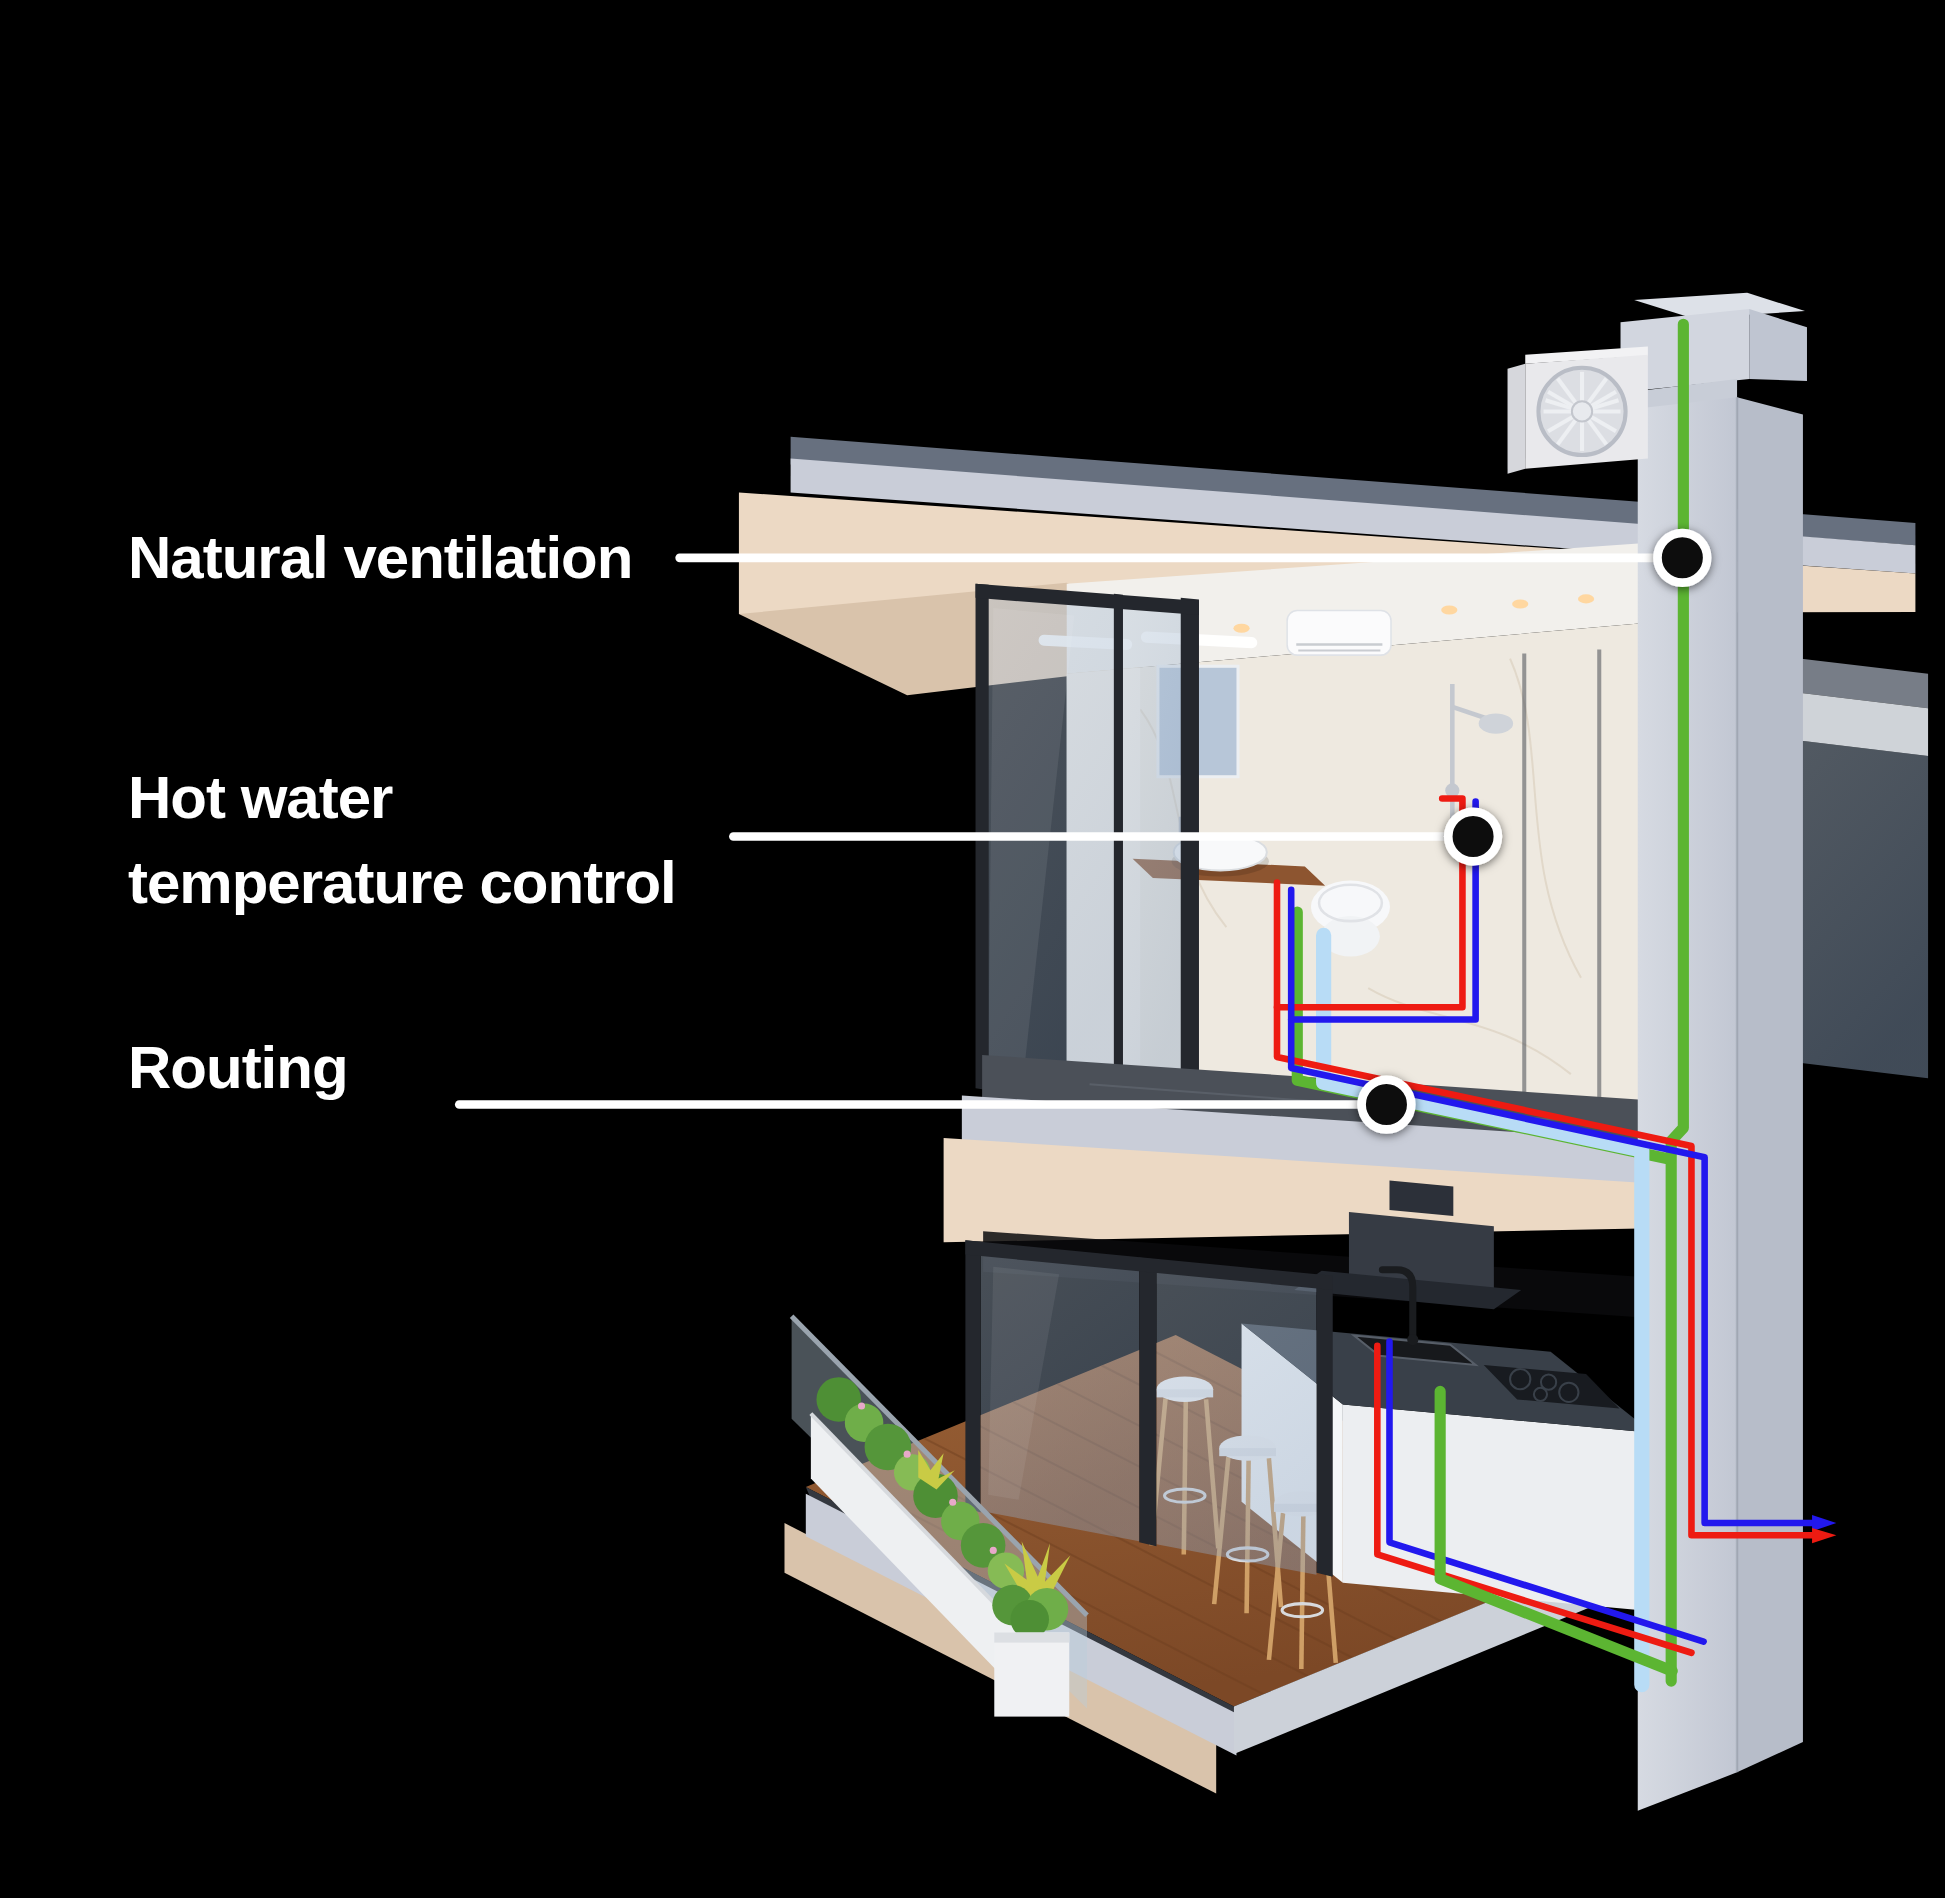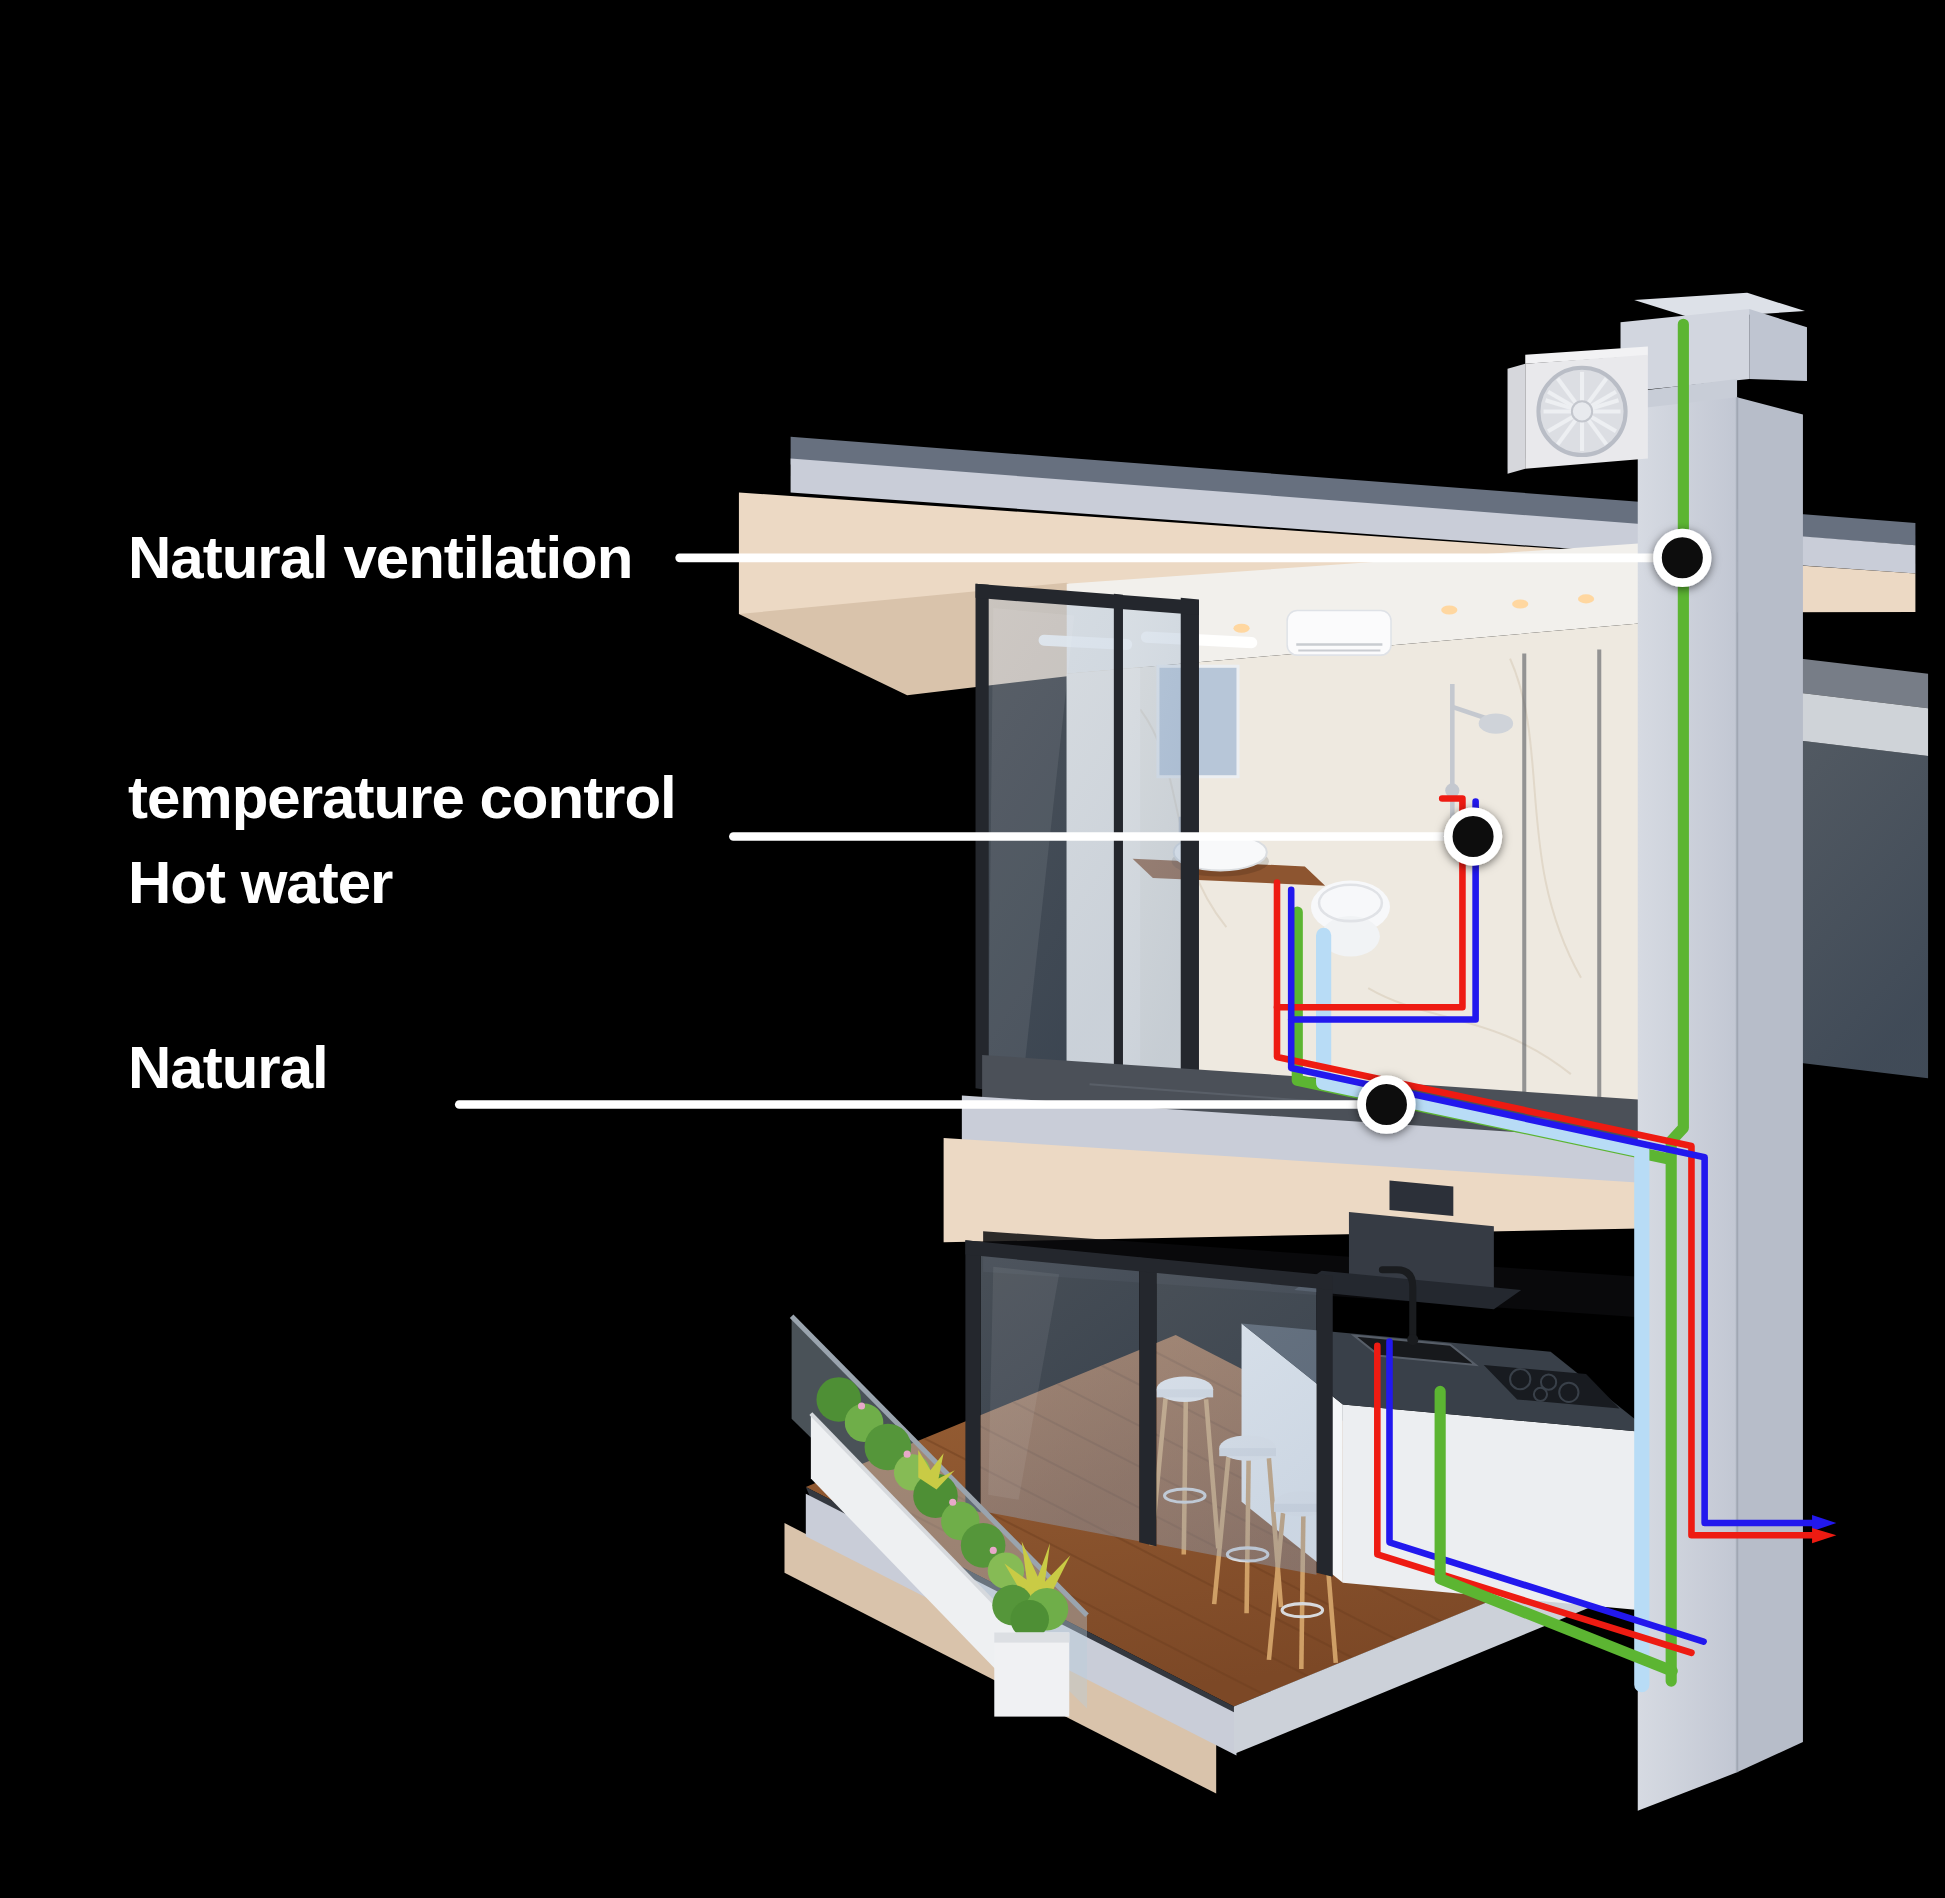--- a/index.html
+++ b/index.html
@@ -319,21 +319,21 @@
     <circle class="callout-dot" cx="3320" cy="1101" r="49" filter="url(#dotShadow)"></circle>
     <circle class="callout-dot" cx="2907" cy="1651" r="49" filter="url(#dotShadow)"></circle>
     <circle class="callout-dot" cx="2736" cy="2180" r="49" filter="url(#dotShadow)"></circle>
   </g>
 </svg>
 
 <div class="label" id="label-natural-ventilation">
   <span>Natural ventilation</span>
 </div>
 <div class="label" id="label-hot-water">
+  <span>Hot water</span>
   <span>temperature control</span>
-  <span>Hot water</span>
 </div>
 <div class="label" id="label-optimised-routing">
-  <span>Natural</span>
+  <span>Routing</span>
 </div>
 
 </div>
 
 
 </body></html>

